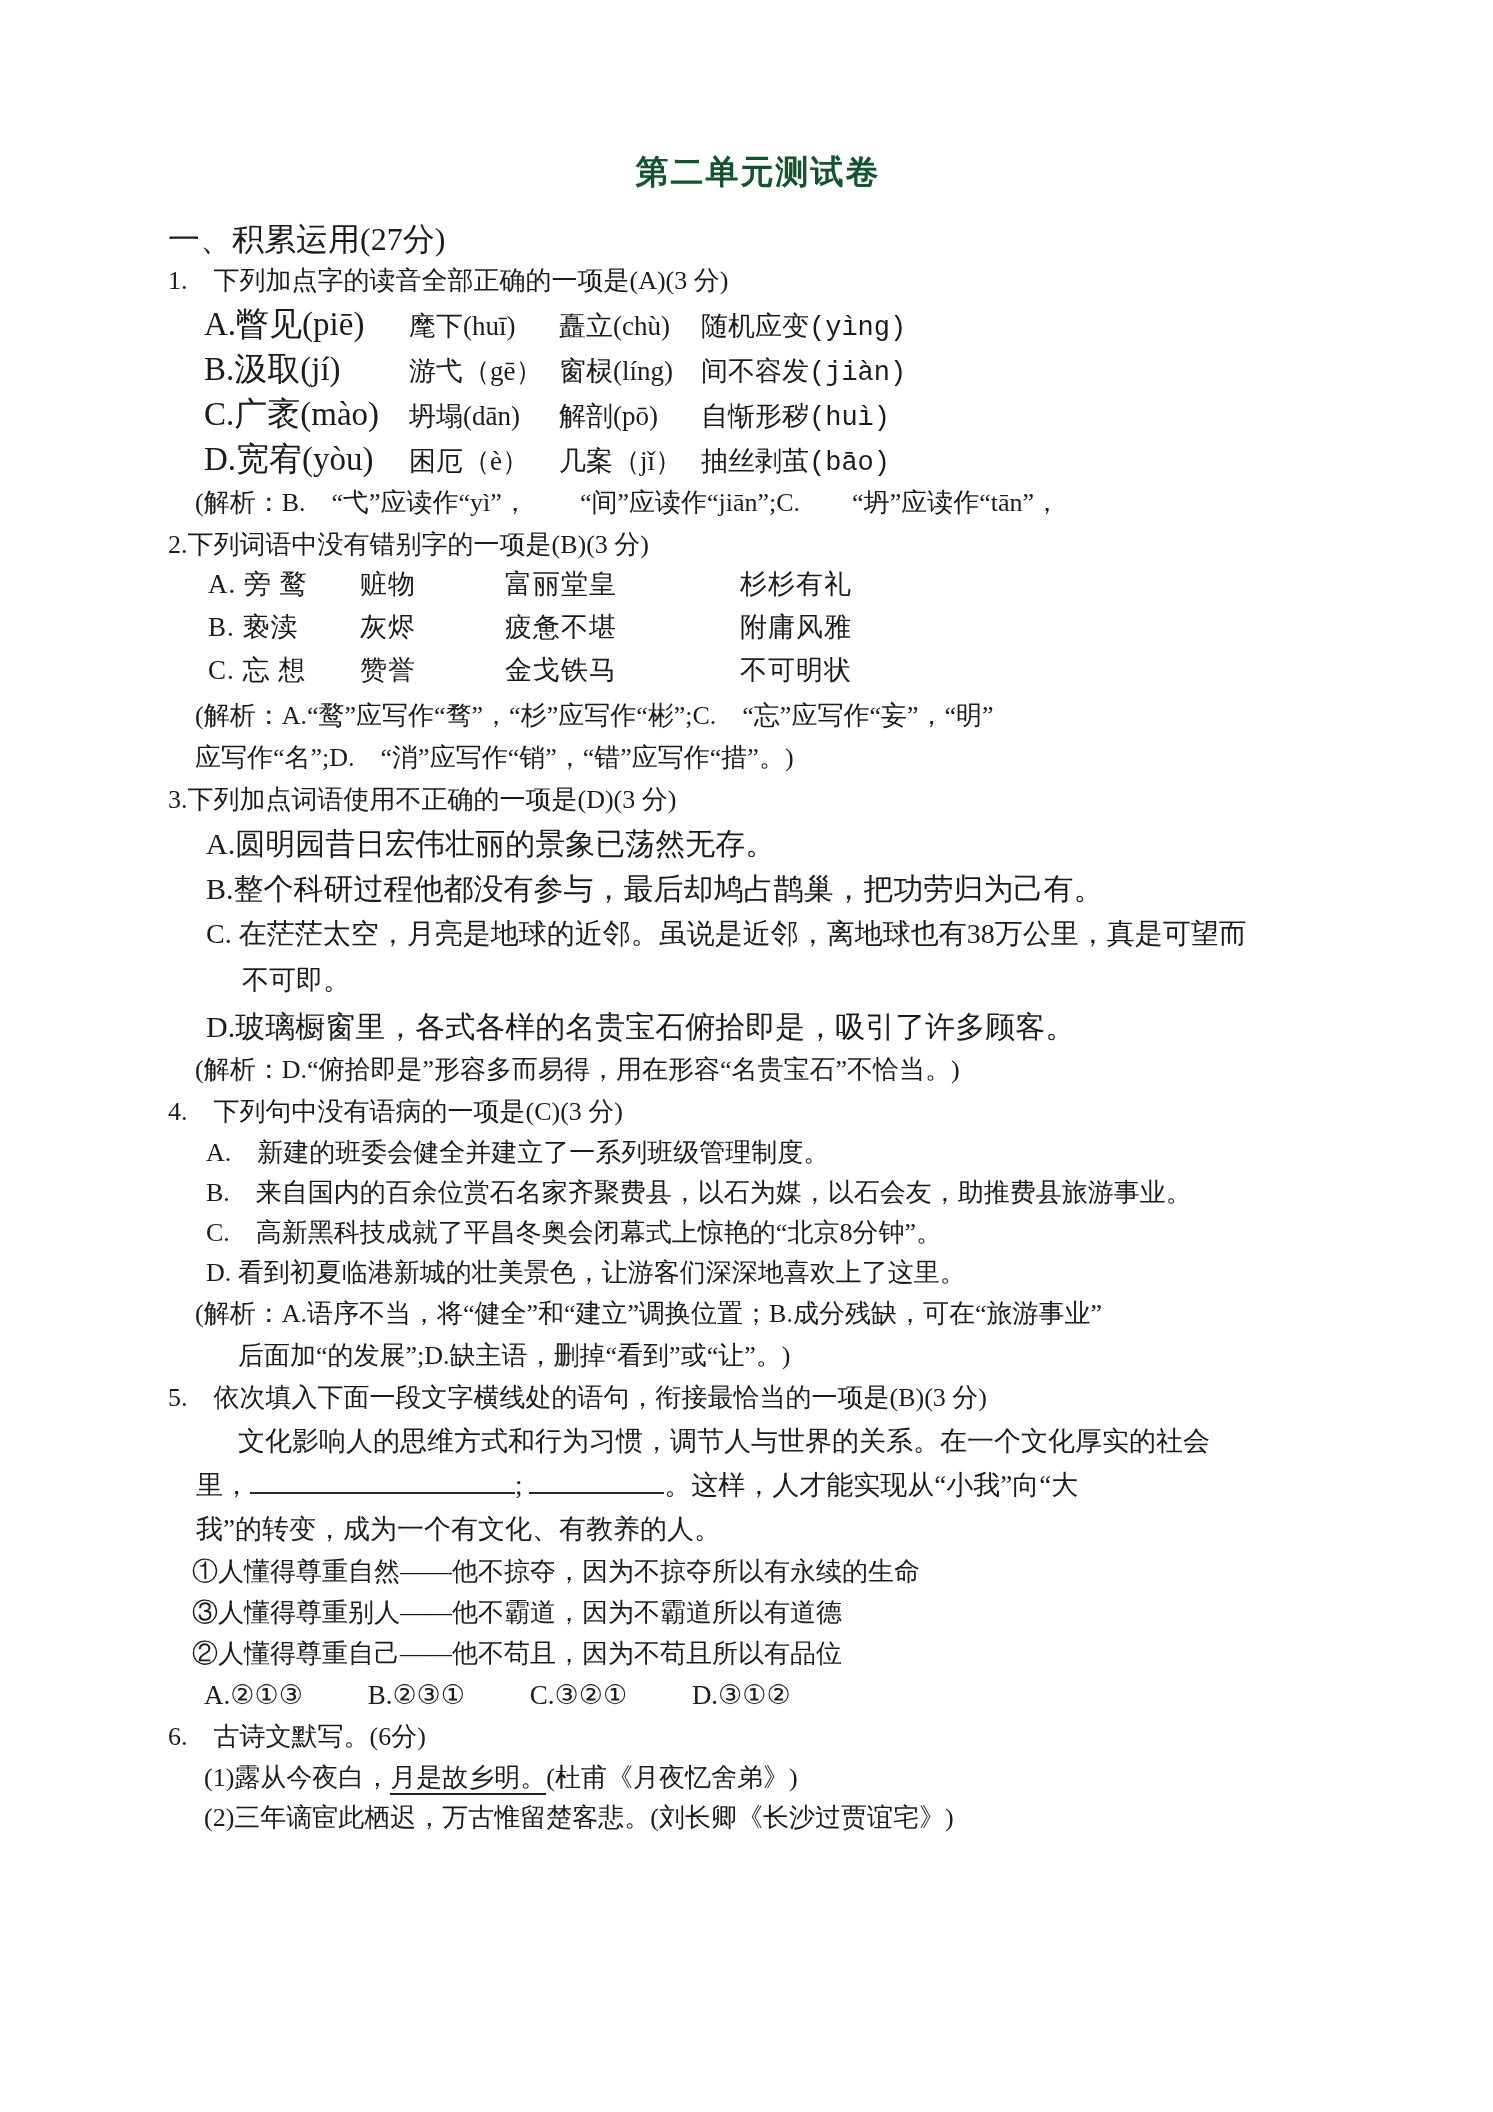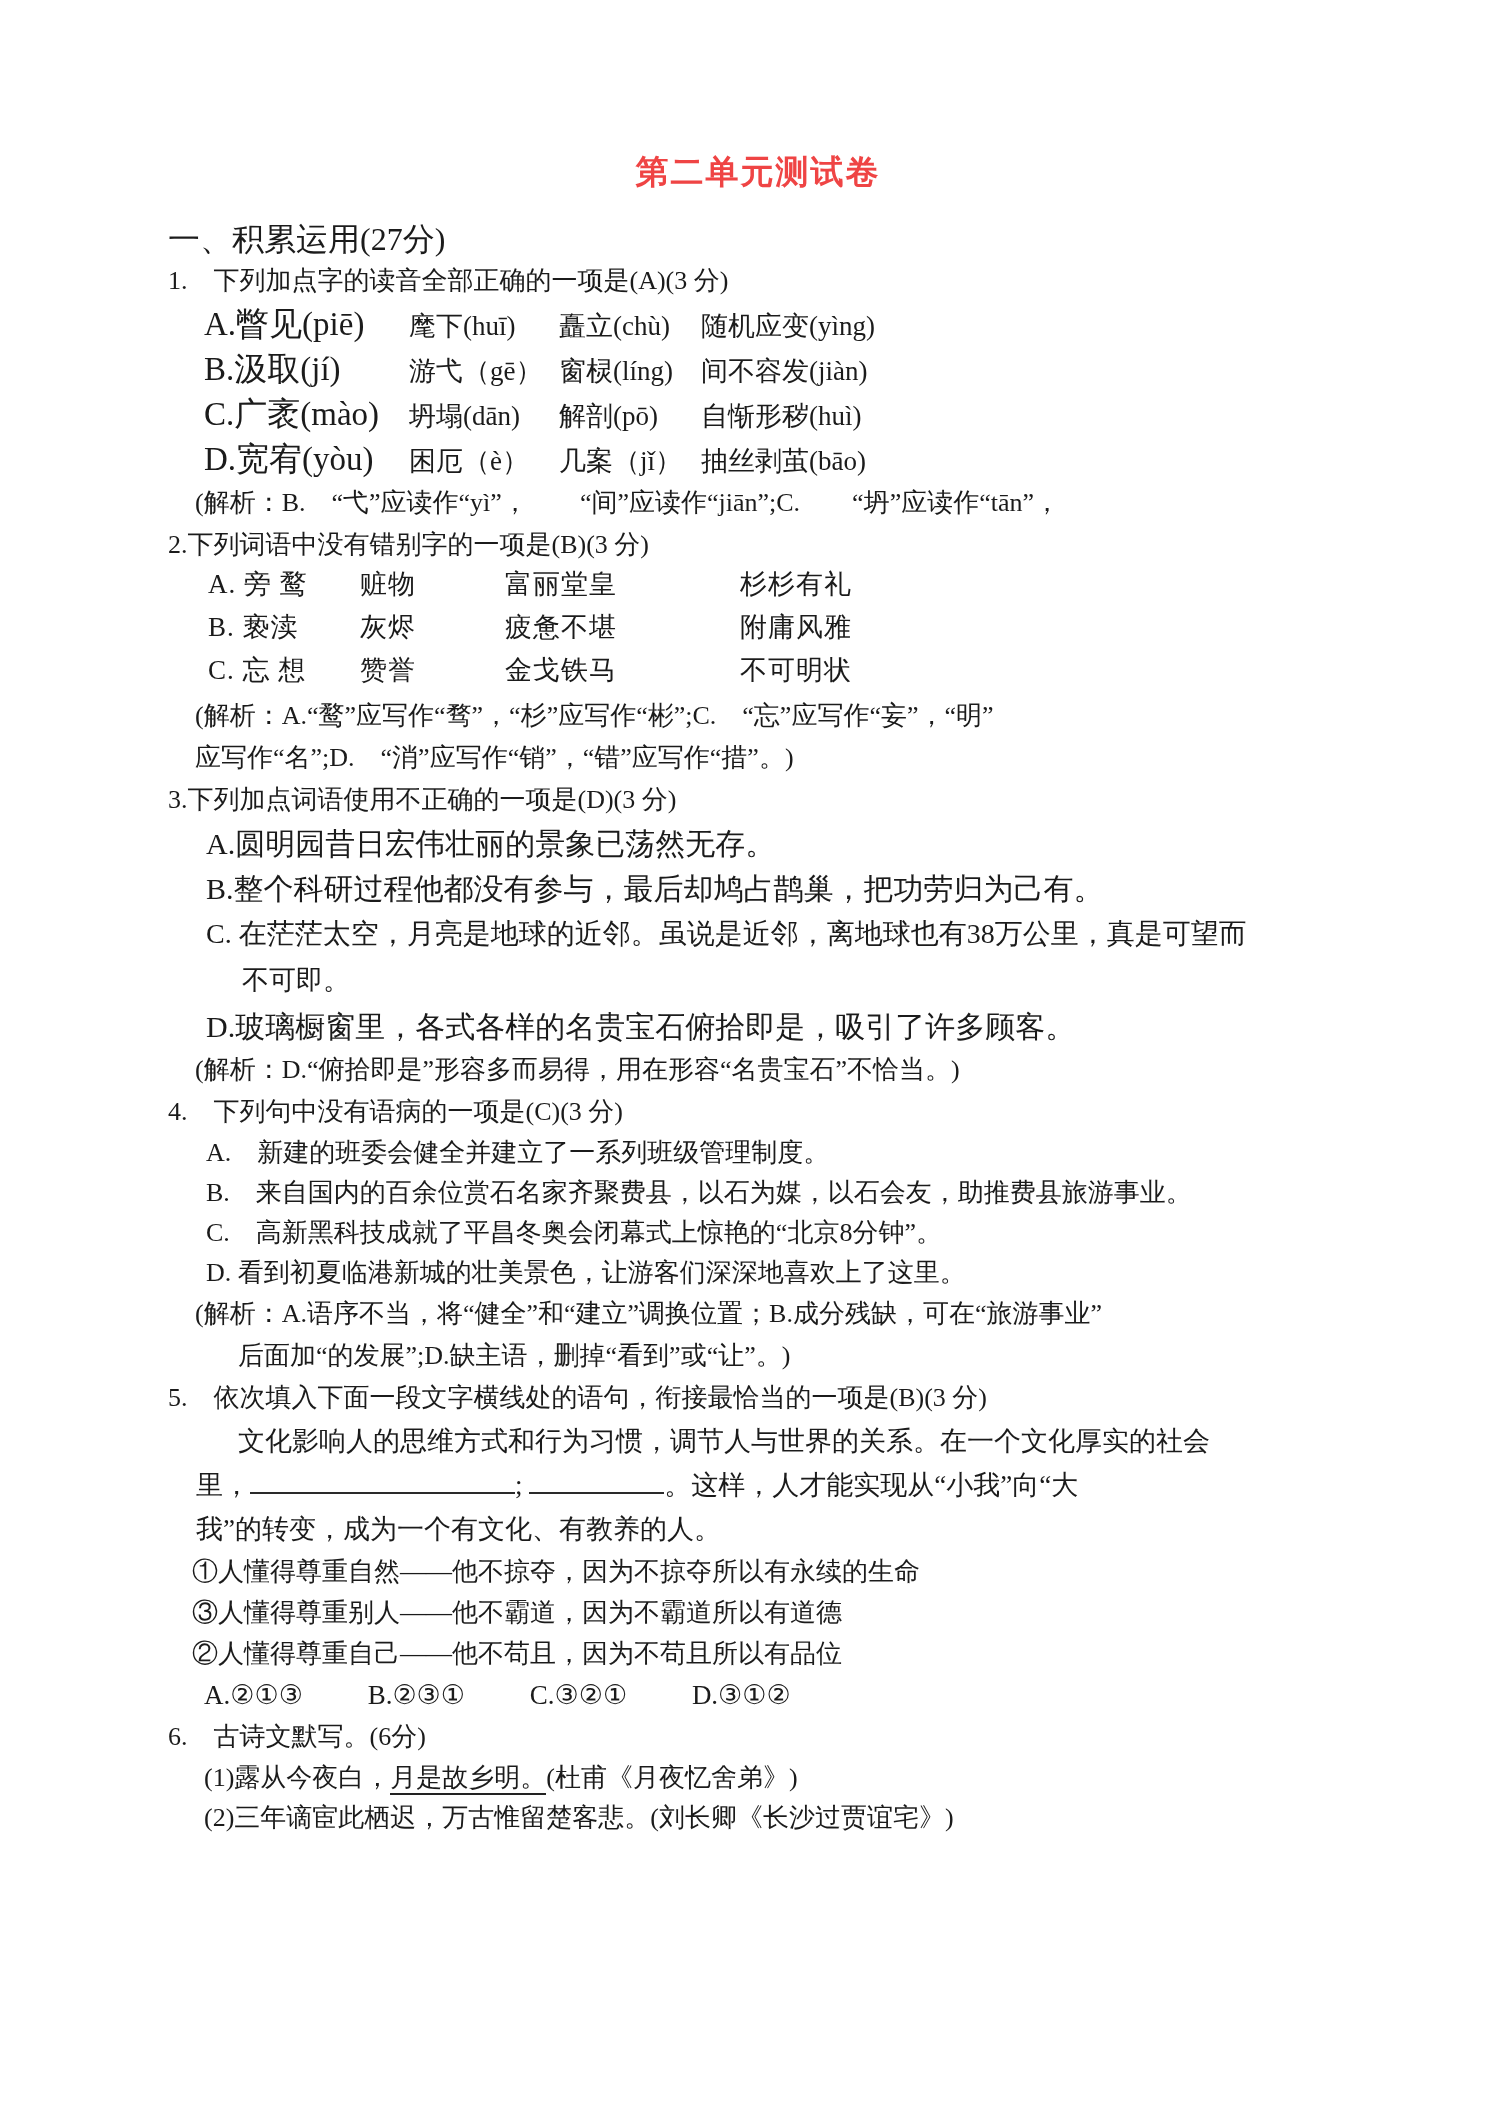--- a/index.html
+++ b/index.html
@@ -3,33 +3,33 @@
 <meta charset="utf-8">
 <style>
   html,body{margin:0;padding:0;background:#e8e8e8;}
   .page{
     width:1493px;height:2112px;background:#ffffff;position:relative;
     font-family:"Liberation Serif","DejaVu Serif",serif;color:#1b1b1b;
     overflow:hidden;
   }
   .content{position:absolute;left:168px;top:150px;width:1180px;}
   .doc-title{
-    text-align:center;font-size:33px;font-weight:bold;color:#ef4444;
+    text-align:center;font-size:33px;font-weight:bold;color:#14532d;
     letter-spacing:2px;line-height:44px;margin-bottom:24px;
   }
   .sec-heading{font-size:32px;line-height:42px;}
   .stem{font-size:26px;line-height:42px;}
   .ml1{margin-left:27px;}
   .ml2{margin-left:70px;}
   
   .q1-row{display:flex;align-items:baseline;margin-left:36px;height:45px;}
   .q1-c1{width:205px;font-size:33px;}
   .q1-c2{width:150px;font-size:27px;}
   .q1-c3{width:142px;font-size:27px;}
-  .q1-c4{font-size:27px;}
+  .q1-c4{font-size:27px;font-family:Liberation Mono, monospace;}
   
   .q2-row{display:flex;align-items:baseline;margin-left:40px;height:43px;font-size:27px;letter-spacing:1px;}
   .q2-c1{width:152px;}
   .q2-c2{width:145px;}
   .q2-c3{width:235px;}
   .analysis{font-size:26px;line-height:42px;white-space:nowrap;}
   
   .q3-opt{font-size:30px;line-height:45px;margin-left:38px;white-space:nowrap;}
   .q3-optc{font-size:28px;}
   .q3-cont{font-size:27px;line-height:48px;margin-left:74px;}

